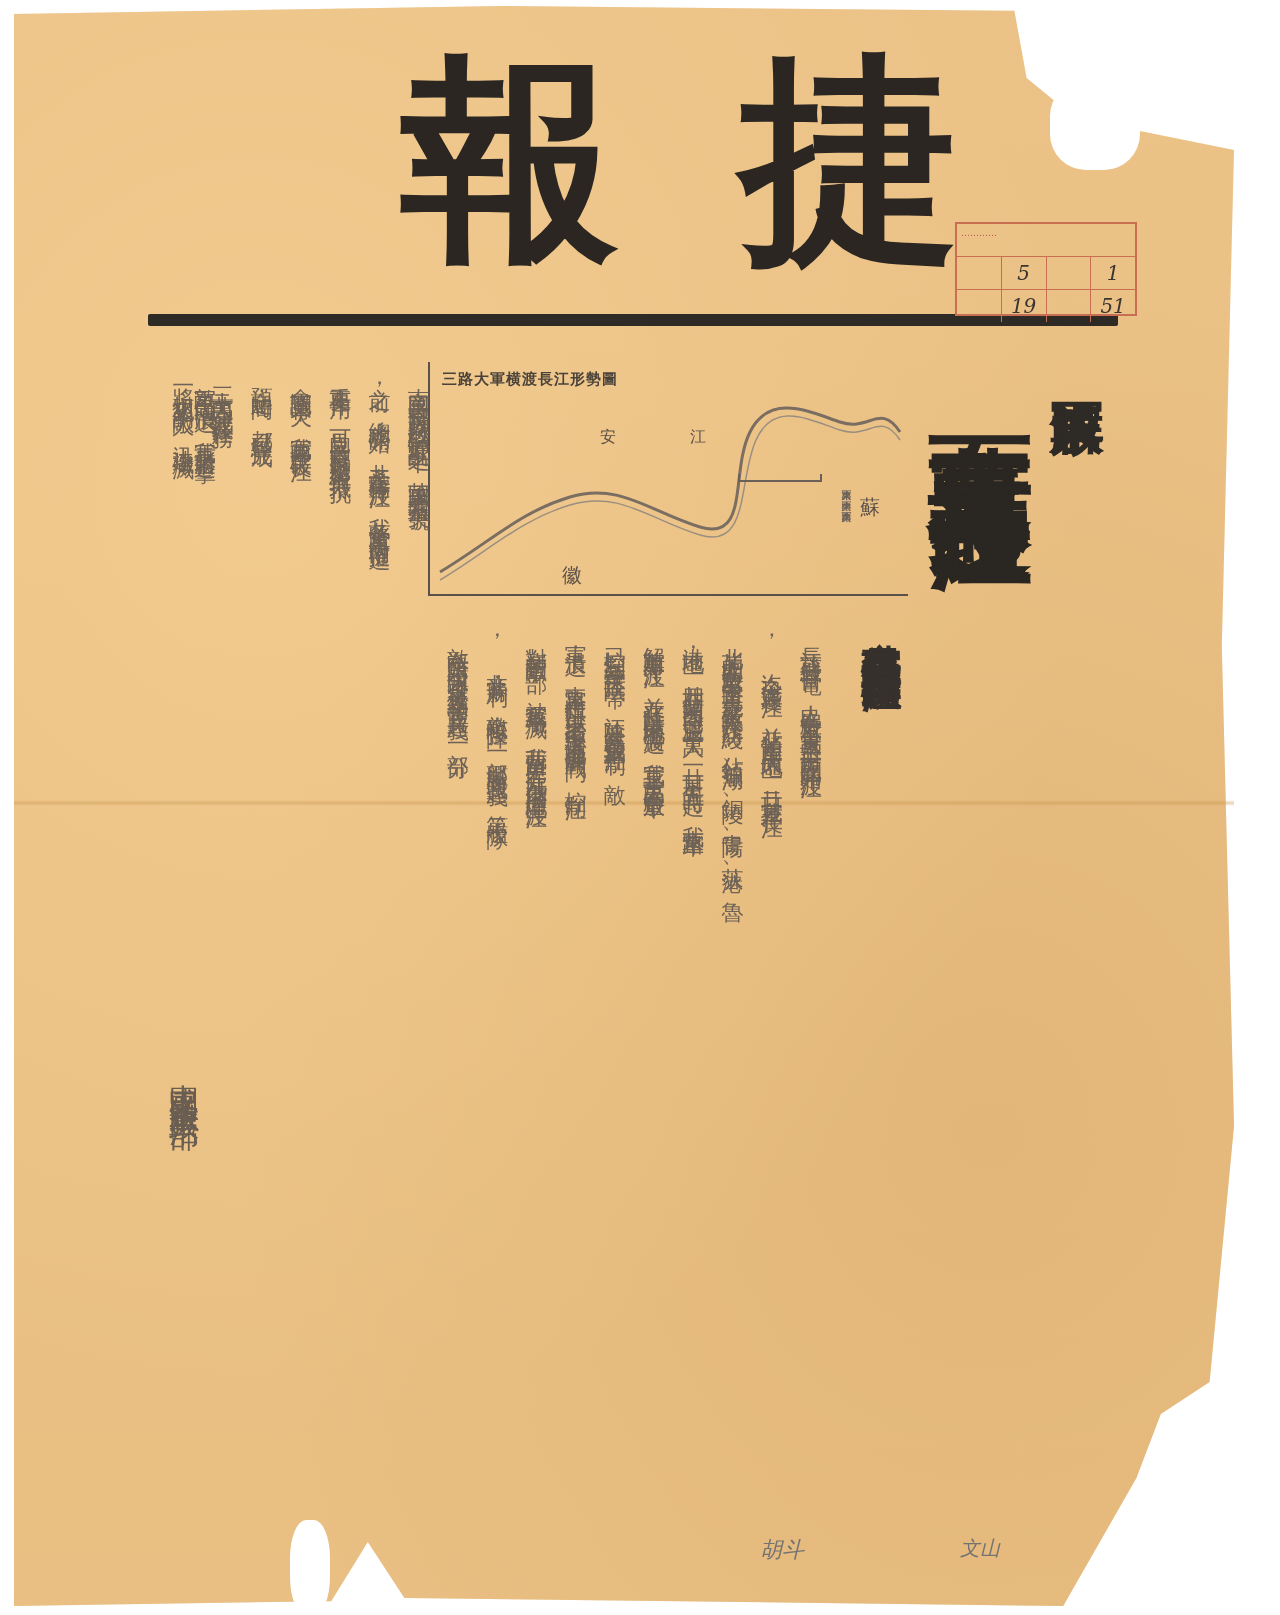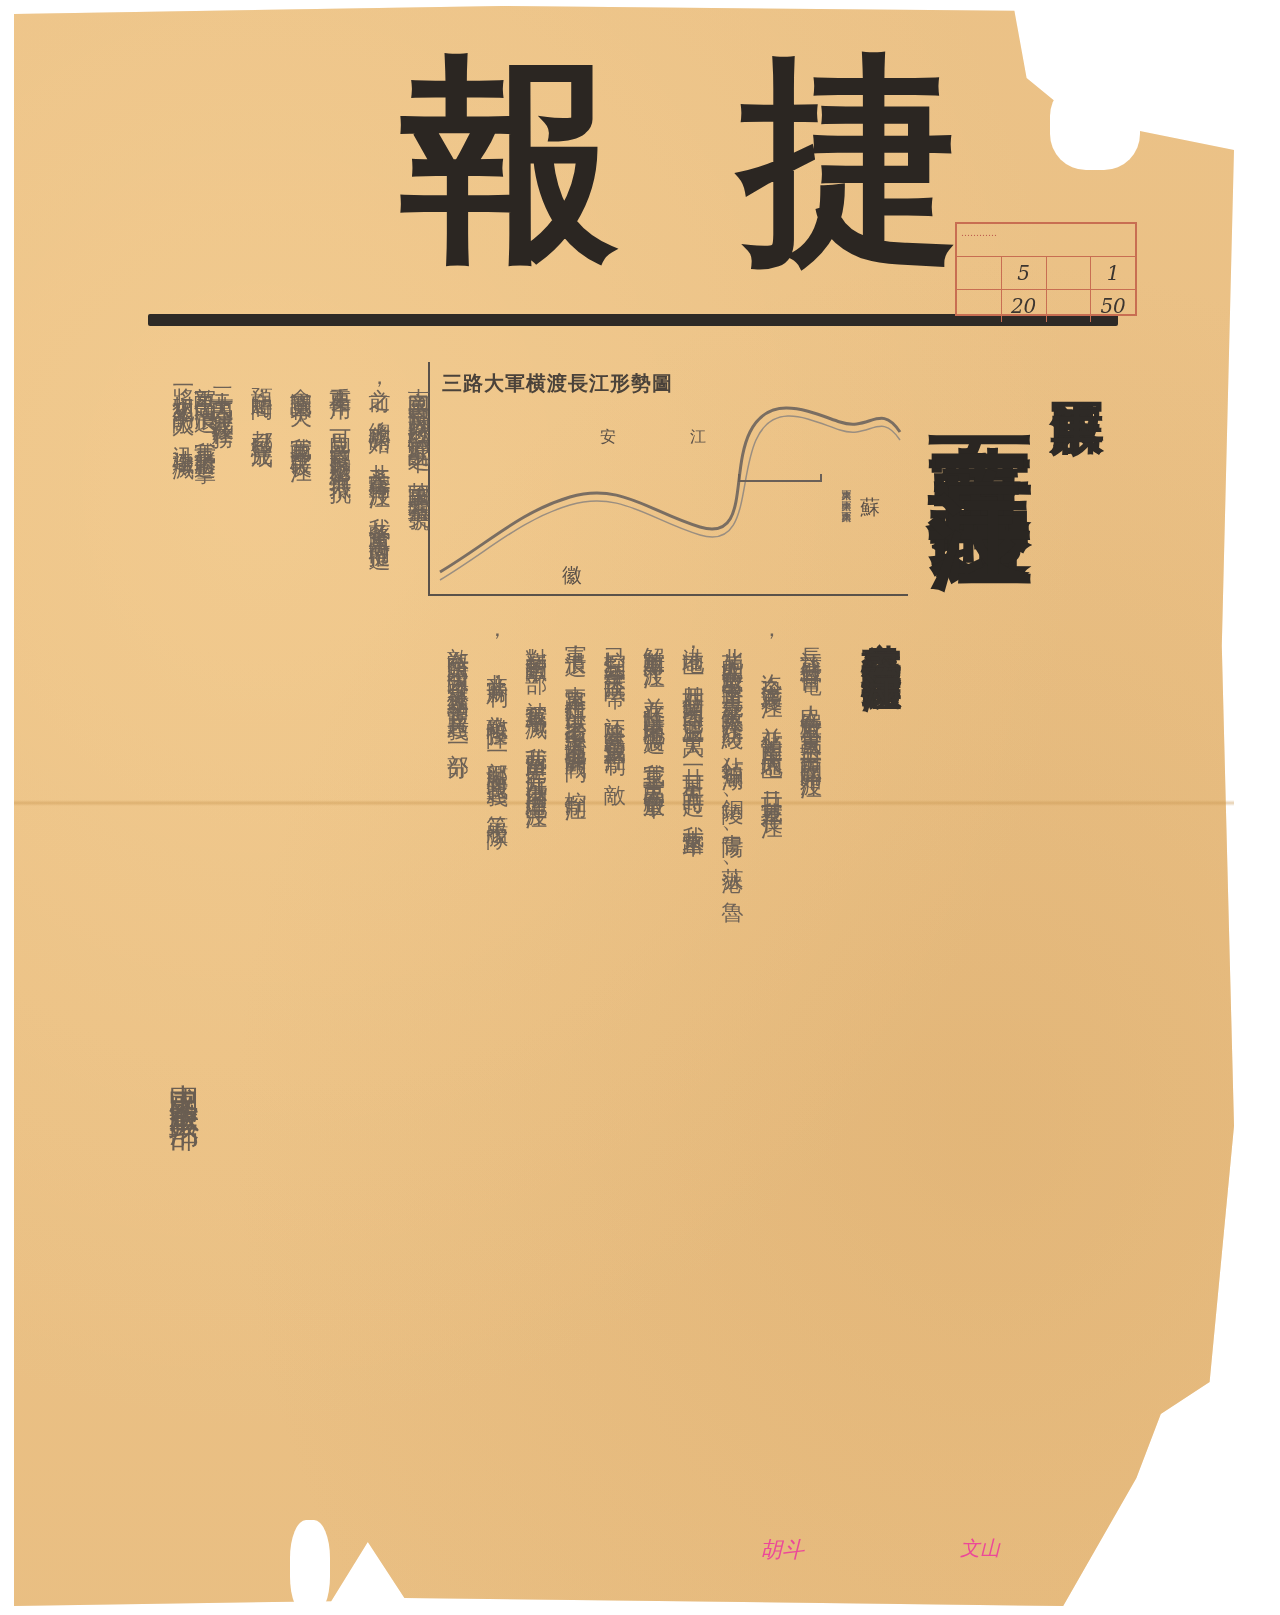--- a/index.html
+++ b/index.html
@@ -34,37 +34,37 @@
   .vcol { position:absolute; writing-mode:vertical-rl; text-orientation:upright; }
   .hl-main { left:930px; top:355px; font-family:"DejaVu Sans", sans-serif; font-weight:bold;
              font-size:104px; color:#2a2622; letter-spacing:6px; line-height:1; }
   .hl-kicker { left:1050px; top:360px; font-family:"DejaVu Sans", sans-serif; font-weight:bold;
                font-size:54px; color:#2e2a26; line-height:1; }
   .hl-sub { left:862px; top:610px; font-family:"DejaVu Sans", sans-serif; font-weight:bold;
             font-size:40px; color:#36312c; line-height:1; letter-spacing:2px; }
 
   .mapbox { position:absolute; left:428px; top:362px; width:478px; height:232px;
             border-left:2px solid #5a524a; border-bottom:2px solid #5a524a; }
-  .map-title { position:absolute; top:8px; left:12px; font-size:20px; color:#4a423a; font-weight:bold;
+  .map-title { position:absolute; top:8px; left:12px; font-size:15px; color:#4a423a; font-weight:bold;
                font-family:"DejaVu Sans", sans-serif; letter-spacing:1px; }
   .map-label { position:absolute; font-size:16px; color:#5a5048; font-family:"DejaVu Sans", sans-serif; }
   .map-legend { position:absolute; left:302px; top:120px; width:120px; font-size:10px; color:#6a6058;
                 writing-mode:vertical-rl; text-orientation:upright; height:90px; line-height:12px; }
   .map-scale { position:absolute; left:308px; top:112px; width:80px; height:6px;
                border-bottom:2px solid #6a6058; border-left:2px solid #6a6058; border-right:2px solid #6a6058; }
 
   .body-cols { position:absolute; left:165px; top:370px; width:665px; height:1115px;
                display:flex; flex-direction:row-reverse; gap:2px; }
   .body-cols .bc { writing-mode:vertical-rl; text-orientation:upright; font-size:22px;
                    color:#6e6256; line-height:38px; width:38px; height:100%;
                    font-family:"DejaVu Sans", sans-serif; overflow:hidden; letter-spacing:4px; }
 
   .signature { left:163px; top:1060px; font-size:30px; color:#6a5e52; letter-spacing:4px;
                font-family:"DejaVu Sans", sans-serif; }
-  .handwriting { position:absolute; font-family:"DejaVu Serif", serif; font-style:italic; color:#ec4899; font-size:22px; }
+  .handwriting { position:absolute; font-family:"DejaVu Serif", serif; font-style:italic; color:#737373; font-size:22px; }
   .hole { position:absolute; background:#ffffff; border-radius:40%; }
 </style>
 </head>
 <body>
 
 <div class="paper"></div>
 <div class="fold"></div>
 
 <div class="hole" style="left:1050px;top:80px;width:90px;height:90px;"></div>
 <div class="hole" style="left:1160px;top:1440px;width:80px;height:170px;"></div>
@@ -79,23 +79,23 @@
 <div class="stamp">
   <div class="hdr">…………</div>
   <div class="row">
     <div class="cell"></div>
     <div class="cell hw">5</div>
     <div class="cell"></div>
     <div class="cell hw">1</div>
   </div>
   <div class="row">
     <div class="cell"></div>
-    <div class="cell hw">20</div>
+    <div class="cell hw">19</div>
     <div class="cell"></div>
-    <div class="cell hw">50</div>
+    <div class="cell hw">51</div>
   </div>
 </div>
 
 <div class="vcol hl-kicker">人民解放軍</div>
 <div class="vcol hl-main">百萬大軍三路打過長江</div>
 <div class="vcol hl-sub">突破敵長江千里防綫控制江陰封鎖長江</div>
 
 <div class="mapbox">
   <div class="map-title">三路大軍横渡長江形勢圖</div>
   <svg width="478" height="232" style="position:absolute;left:0;top:0;">

